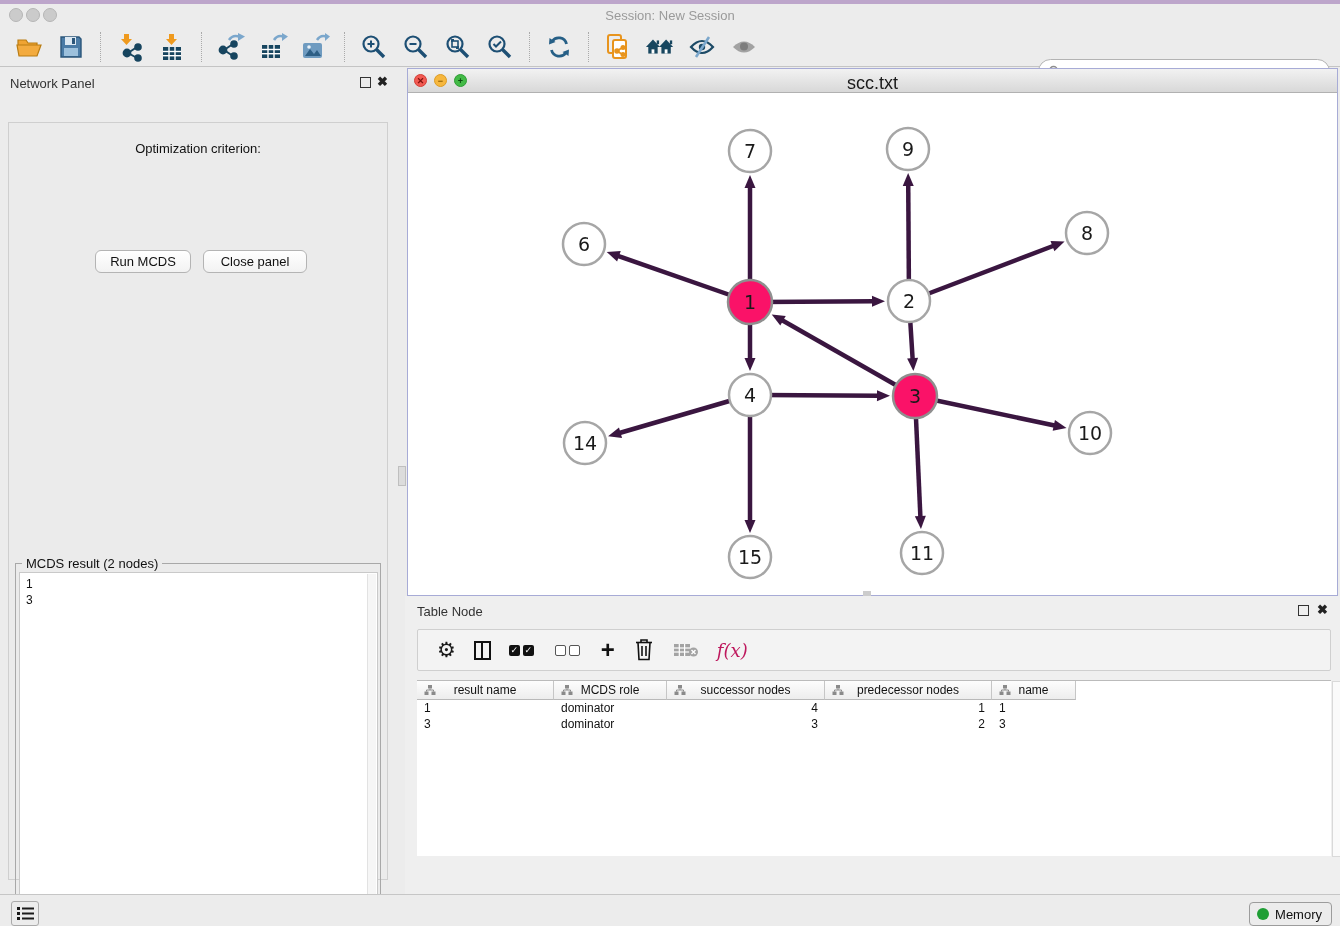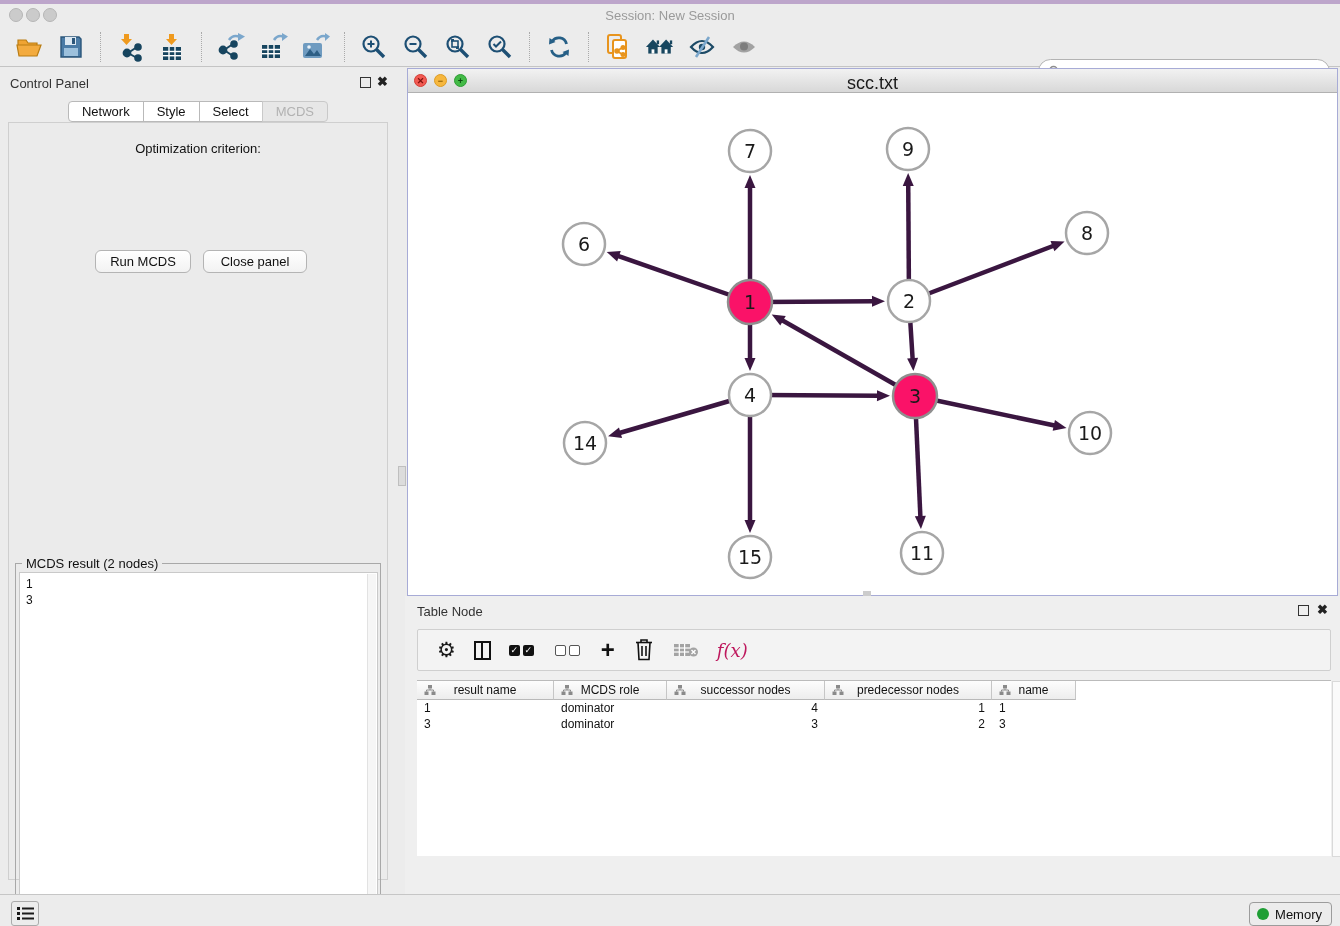--- a/index.html
+++ b/index.html
@@ -249,29 +249,23 @@
   <div class="searchbox">
     <svg width="14" height="14" viewBox="0 0 14 14" style="position:absolute;left:9px;top:5px">
         <circle cx="5.5" cy="5.5" r="4" stroke="#8d8d8d" stroke-width="1.4" fill="none"></circle>
         <line x1="8.5" y1="8.5" x2="12.5" y2="12.5" stroke="#8d8d8d" stroke-width="1.6"></line>
       </svg>
     <input type="text" value="" style="">
   </div>
 </div>
 
 <div class="control-panel">
-  <div class="cp-header">Control Panel</div>
+  <div class="cp-header">Network Panel</div>
   <span class="panel-float" style="left:360px"></span>
   <span class="panel-close" style="left:377px">✖</span>
-  <div class="cp-tabs">
-      <div class="tab first">Network</div>
-      <div class="tab">Style</div>
-      <div class="tab">Select</div>
-      <div class="tab active last">MCDS</div>
-    </div>
   <div class="cp-pane">
     <div class="opt-label">Optimization criterion:</div>
     <div class="mac-btn" style="left:86px; top:127px; width:96px">Run MCDS</div>
     <div class="mac-btn" style="left:194px; top:127px; width:104px">Close panel</div>
     <div class="result-group">
       <div class="result-legend">MCDS result (2 nodes)</div>
       <div class="result-list">
         <div class="result-scroll"></div>
       <div class="result-line">1</div>
           <div class="result-line">3</div>

